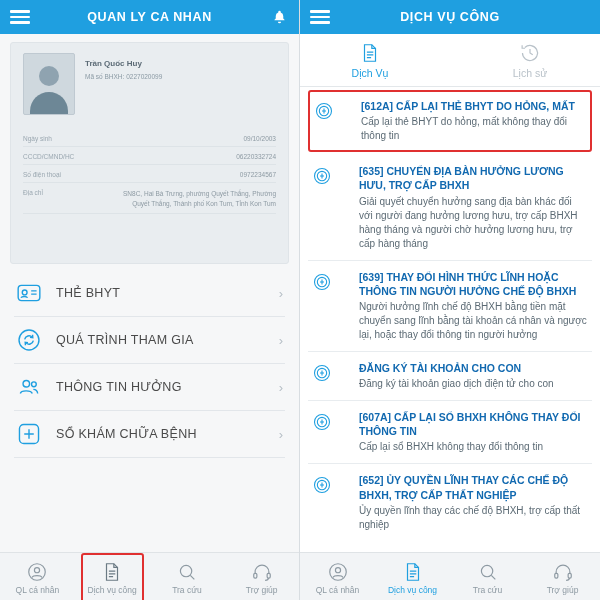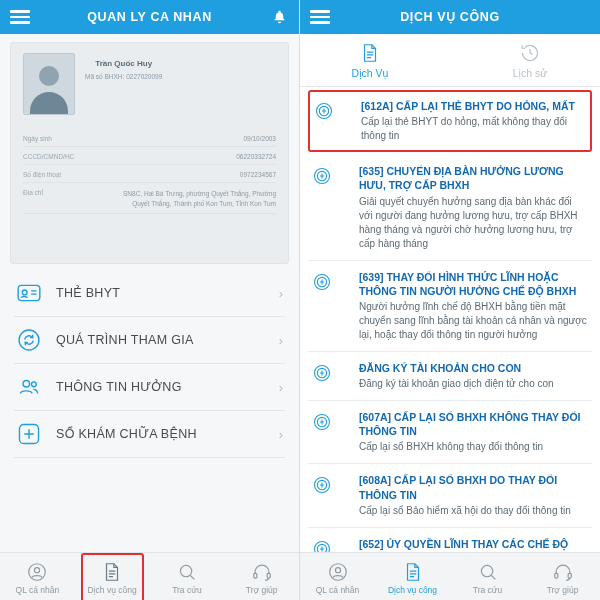--- a/index.html
+++ b/index.html
@@ -33,21 +33,21 @@
   .card-wrap { padding: 8px 10px 0 10px; }
   .id-card {
     background: #e9edf0;
     border: 1px solid #dfe4e8;
     border-radius: 3px;
     height: 222px;
     padding: 10px 12px;
     position: relative;
     overflow: hidden;
   }
-  .id-top { display: flex; gap: 10px; text-align: center; }
+  .id-top { display: flex; gap: 10px; }
   .avatar {
     width: 52px; height: 62px; background: #cfd8de;
     border: 1px solid #bfc9d1; border-radius: 2px;
     display: flex; align-items: flex-end; justify-content: center;
     overflow: hidden; position: relative;
   }
   .avatar .head { width: 20px; height: 20px; border-radius: 50%; background: #8fa3b0; position: absolute; top: 12px; }
   .avatar .body { width: 38px; height: 22px; border-radius: 19px 19px 0 0; background: #6d8796; position: absolute; bottom: 0; }
   .id-names { padding-top: 6px; }
   .id-names .nm { font-size: 8px; color: #5c6b76; font-weight: bold; }
@@ -381,33 +381,20 @@
               <circle cx="12" cy="12" r="5.6"></circle>
               <path d="M12 9v6M9.6 12h4.8"></path>
           </svg>
         </span>
         <div class="svc-body">
           <div class="svc-title">[607A] CẤP LẠI SỔ BHXH KHÔNG THAY ĐỔI THÔNG TIN</div>
           <div class="svc-desc">Cấp lại sổ BHXH không thay đổi thông tin</div>
         </div>
       </div>
 
-      <div class="svc">
-        <span class="svc-ico">
-          <svg width="20" height="20" viewBox="0 0 24 24" fill="none" stroke="#1f9fe0" stroke-width="1.3">
-            <circle cx="12" cy="12" r="9"></circle>
-              <circle cx="12" cy="12" r="5.6"></circle>
-              <path d="M12 9v6M9.6 12h4.8"></path>
-          </svg>
-        </span>
-        <div class="svc-body">
-          <div class="svc-title">[608A] CẤP LẠI SỔ BHXH DO THAY ĐỔI THÔNG TIN</div>
-          <div class="svc-desc">Cấp lại sổ Bảo hiểm xã hội do thay đổi thông tin</div>
-        </div>
-      </div>
 
       <div class="svc">
         <span class="svc-ico">
           <svg width="20" height="20" viewBox="0 0 24 24" fill="none" stroke="#1f9fe0" stroke-width="1.3">
             <circle cx="12" cy="12" r="9"></circle>
               <circle cx="12" cy="12" r="5.6"></circle>
               <path d="M12 9v6M9.6 12h4.8"></path>
           </svg>
         </span>
         <div class="svc-body">

